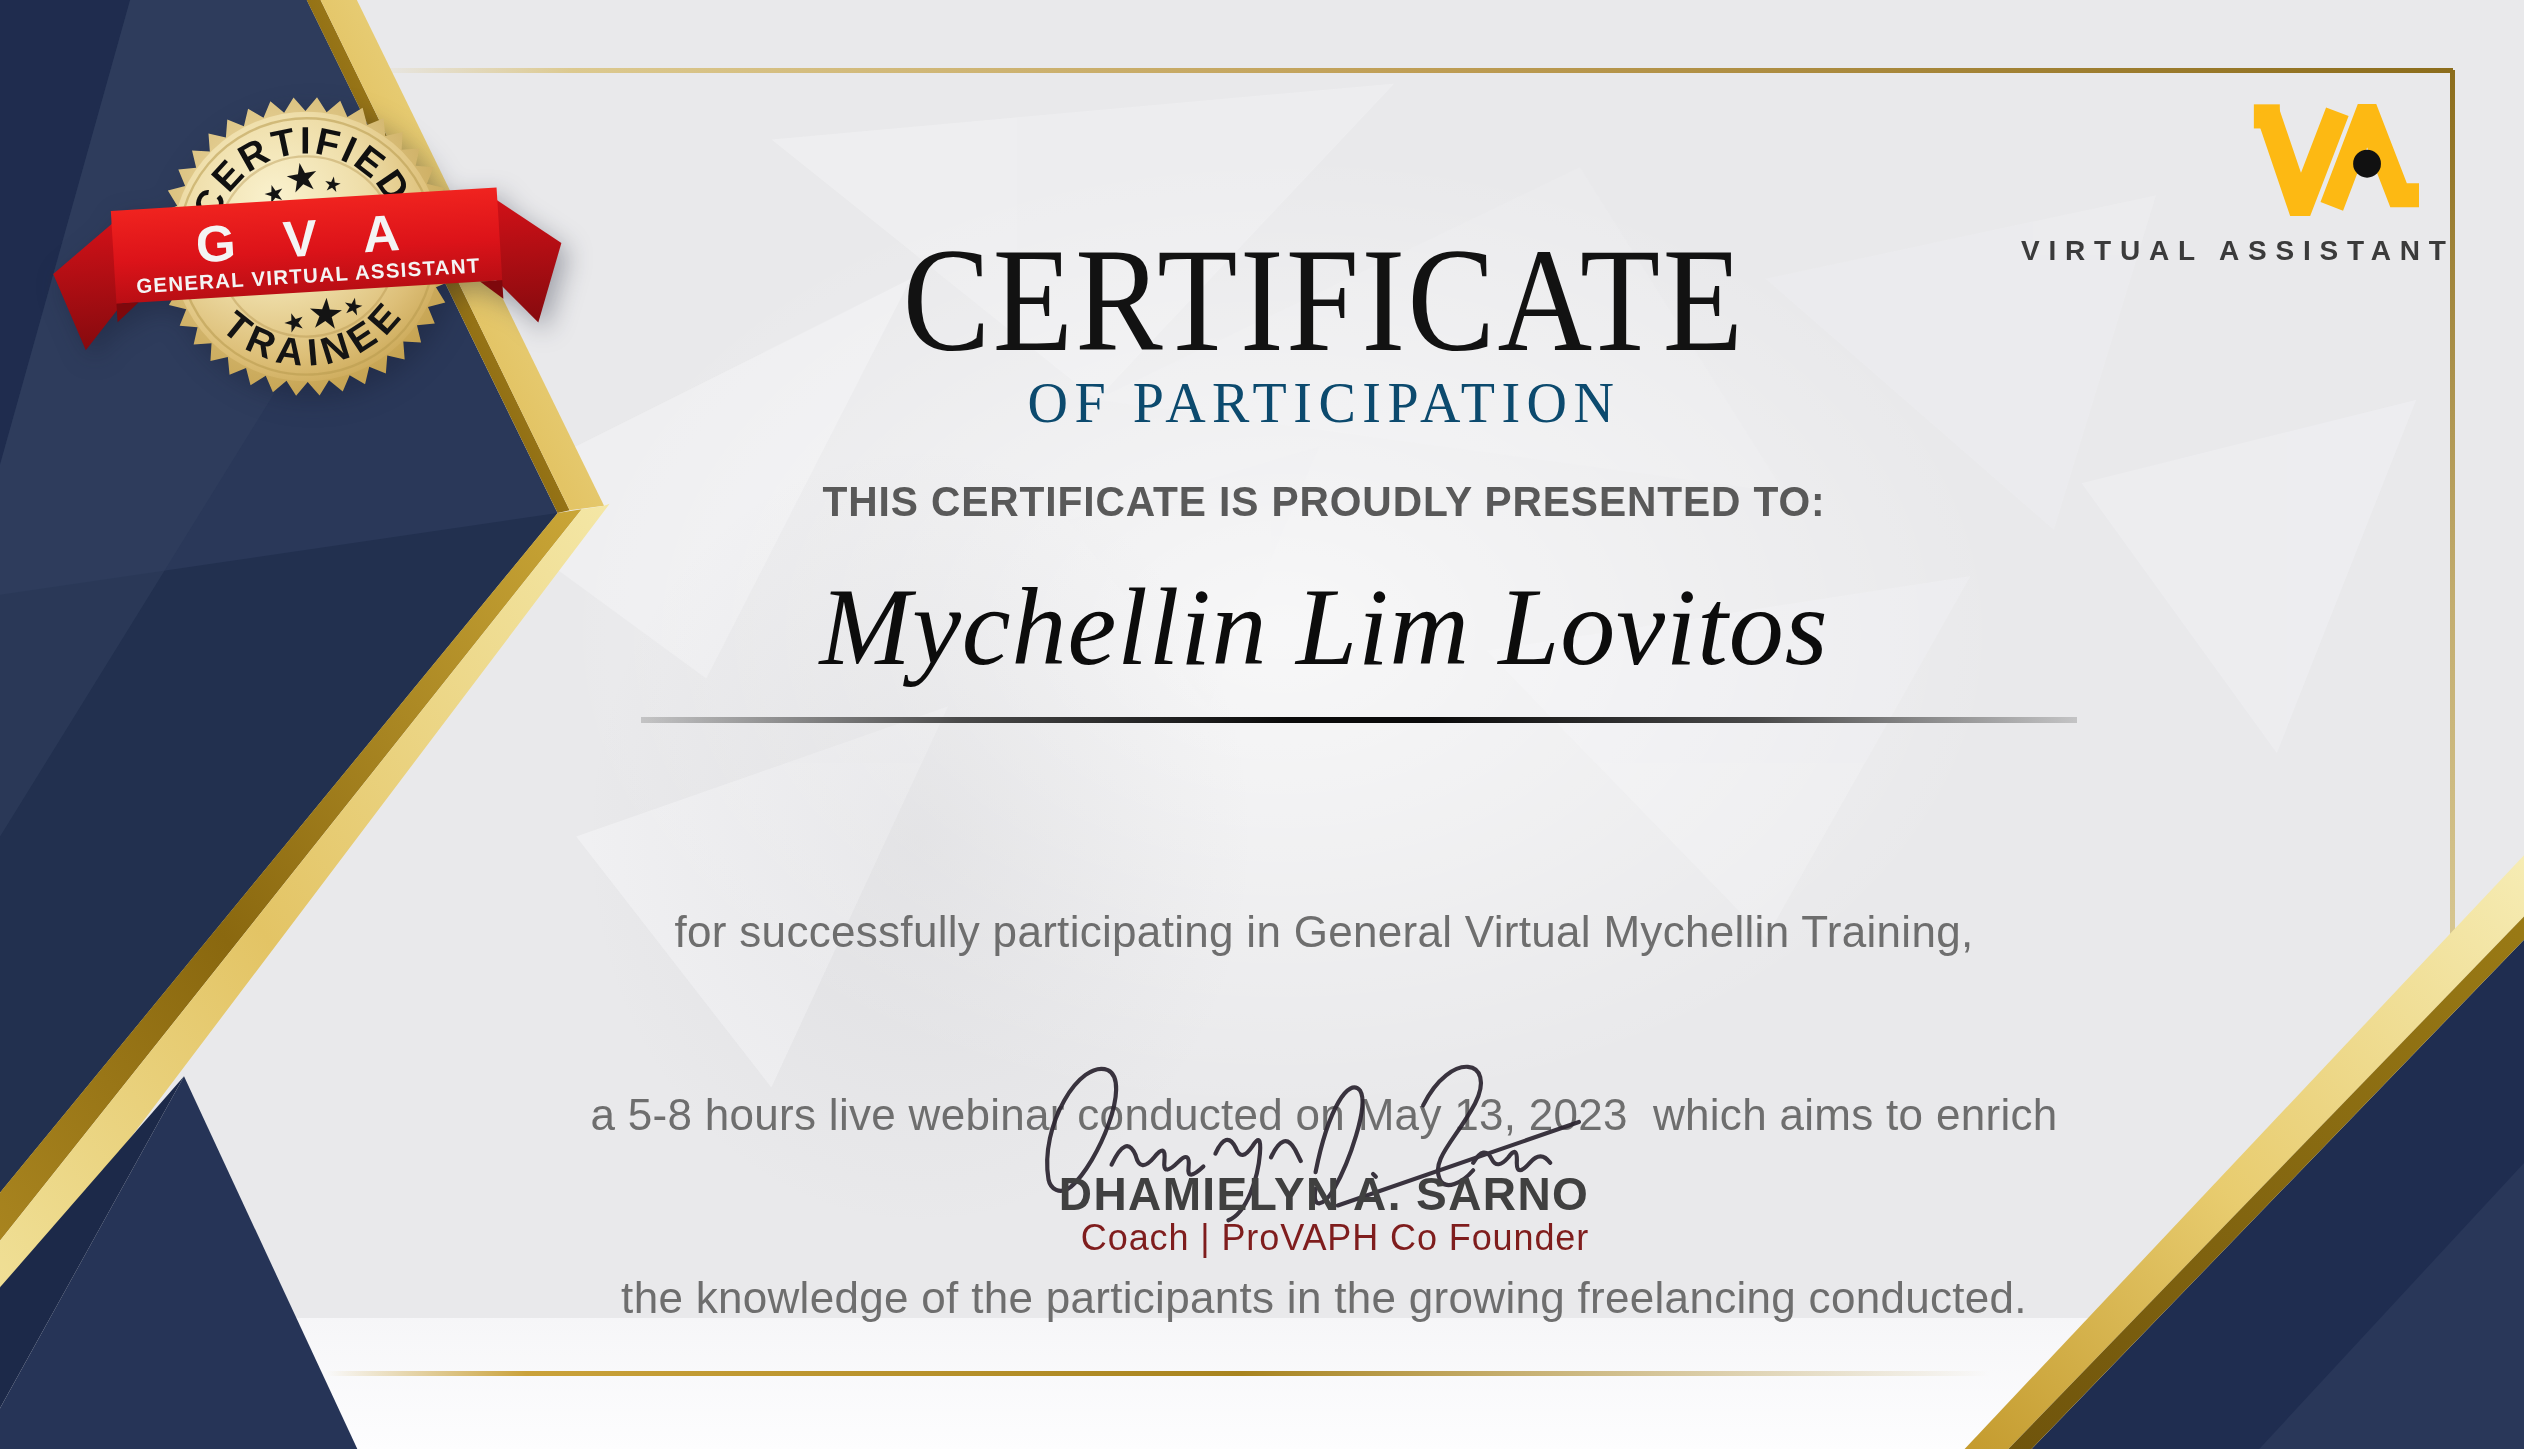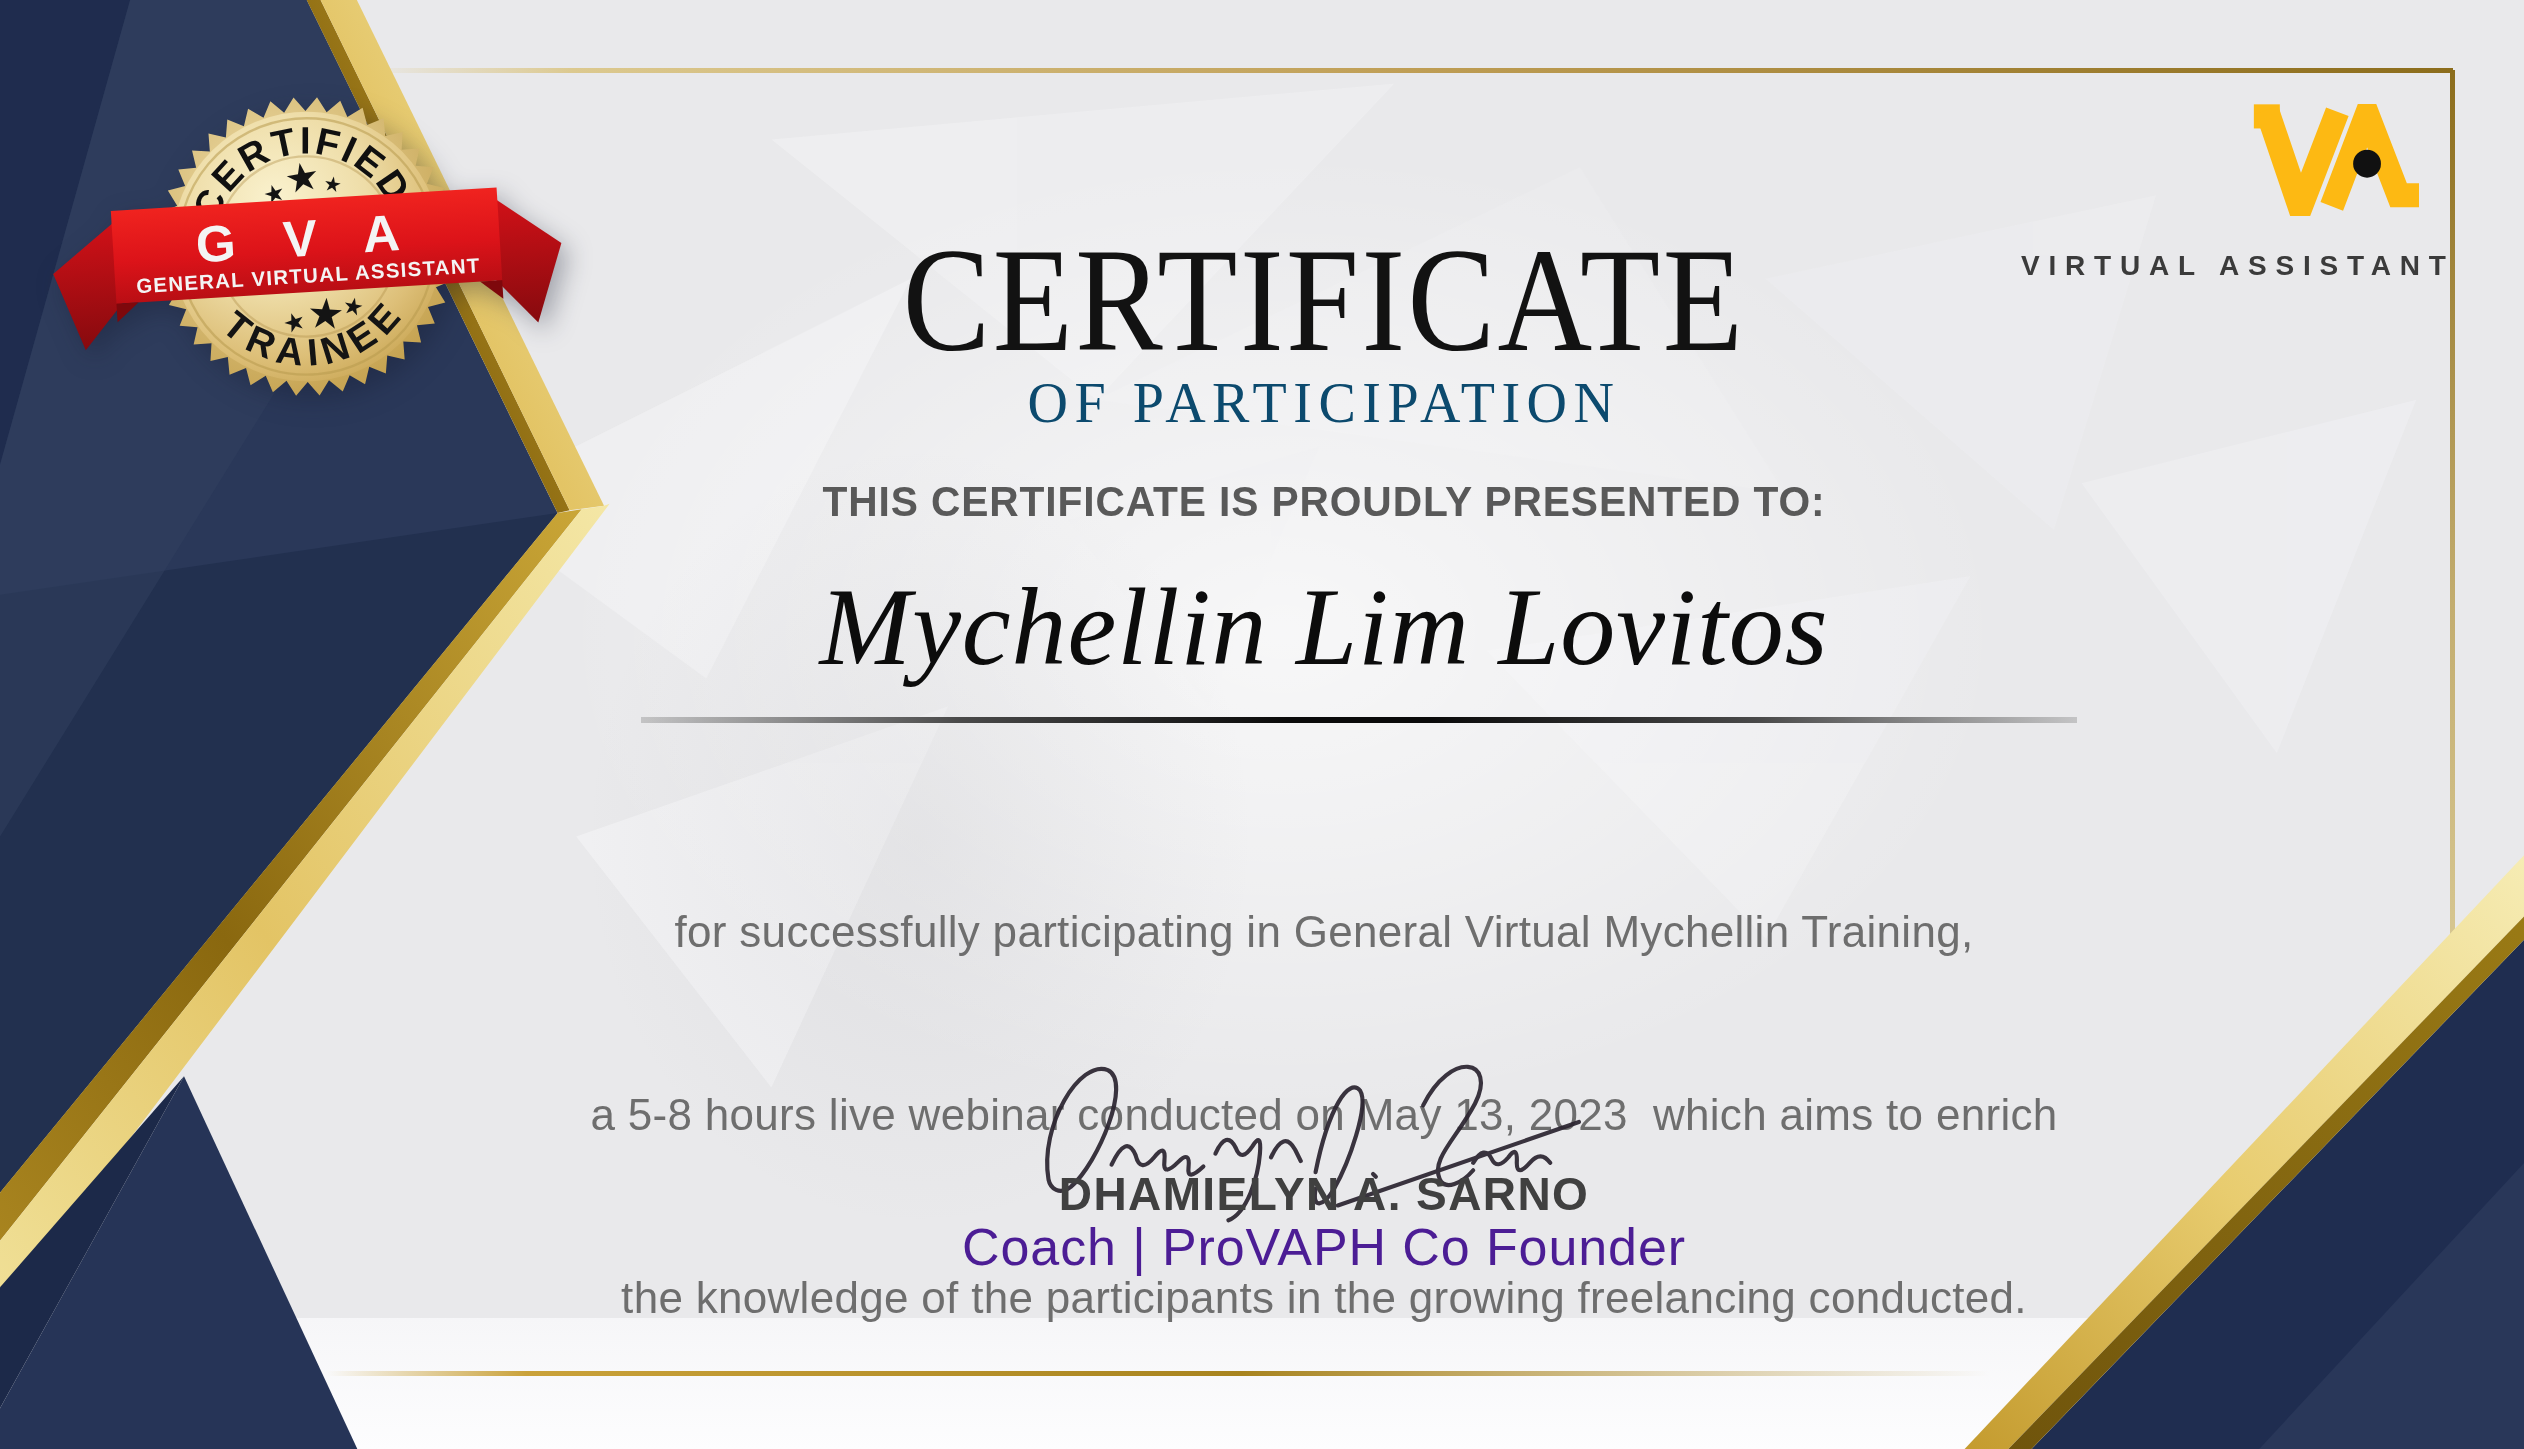--- a/index.html
+++ b/index.html
@@ -32,21 +32,21 @@
   
   .badge{position:absolute;left:26px;top:26px;width:576px;height:493px;z-index:6;
     filter:drop-shadow(7.4px 9.3px 13px rgba(20,25,45,.35));}
 
   
   .logo{position:absolute;left:2021px;top:102px;width:409px;z-index:6;text-align:center;}
   .logo-row{position:relative;height:128px;width:390px;margin:0 auto;}
   .logo-pro{position:absolute;left:9.3px;top:-13px;font-size:139px;font-weight:bold;
     letter-spacing:-2.8px;color:#0e0e0e;line-height:128px;}
   .logo-mark{position:absolute;left:221px;top:1.9px;}
-  .logo-tagline{margin-top:20px;font-size:28px;font-weight:bold;color:#3b3b3b;
+  .logo-tagline{margin-top:5px;font-size:28px;font-weight:bold;color:#3b3b3b;
     letter-spacing:8.8px;white-space:pre;}
   .logo-site{margin-top:2.8px;font-size:38px;font-weight:bold;color:#2b2b2b;letter-spacing:0.5px;}
 
   
   .ctext{position:absolute;left:1324px;transform:translateX(-50%);text-align:center;
     z-index:6;white-space:pre;}
   .title{top:225px;font-family:"Liberation Serif",serif;font-size:149px;color:#121212;
     letter-spacing:2.8px;transform:translateX(-50%) scaleX(.88);line-height:1;}
   .subtitle{top:375px;font-family:"Liberation Serif",serif;font-size:56px;color:#0c4a6e;
     letter-spacing:6.5px;line-height:1;}
@@ -55,21 +55,21 @@
   .name{top:567px;font-family:"Liberation Serif",serif;font-style:italic;font-size:110px;
     color:#0c0c0c;line-height:1.1;letter-spacing:0.9px;}
   .divider{position:absolute;left:641px;top:717px;width:1436px;height:5.6px;z-index:6;
     background:linear-gradient(90deg,rgba(150,150,150,.45) 0%,#4a4a4a 22%,#0a0a0a 45%,
       #0a0a0a 55%,#4a4a4a 78%,rgba(150,150,150,.45) 100%);}
   .body-text{top:779px;font-size:44px;color:#6e6e6e;line-height:61px;letter-spacing:0.3px;}
 
   
   .sig-svg{position:absolute;left:1022px;top:1033px;z-index:6;}
   .sig-name{top:1167px;font-size:46px;font-weight:bold;color:#404040;letter-spacing:1.4px;z-index:7;}
-  .sig-role{top:1217px;font-size:52px;color:#4c1d95;letter-spacing:0.9px;z-index:7;}
+  .sig-role{top:1217px;font-size:36px;color:#7f1d1d;letter-spacing:0.9px;z-index:7;margin-left:11px;}
 </style>
 </head>
 <body>
 
 <div class="stage">
 
   <svg id="facets" class="layer" viewBox="0 0 2717 1560" preserveAspectRatio="none">
     <defs>
       <radialGradient id="glow" cx="50%" cy="50%" r="50%">
         <stop offset="0%" stop-color="#ffffff" stop-opacity=".65"></stop>

